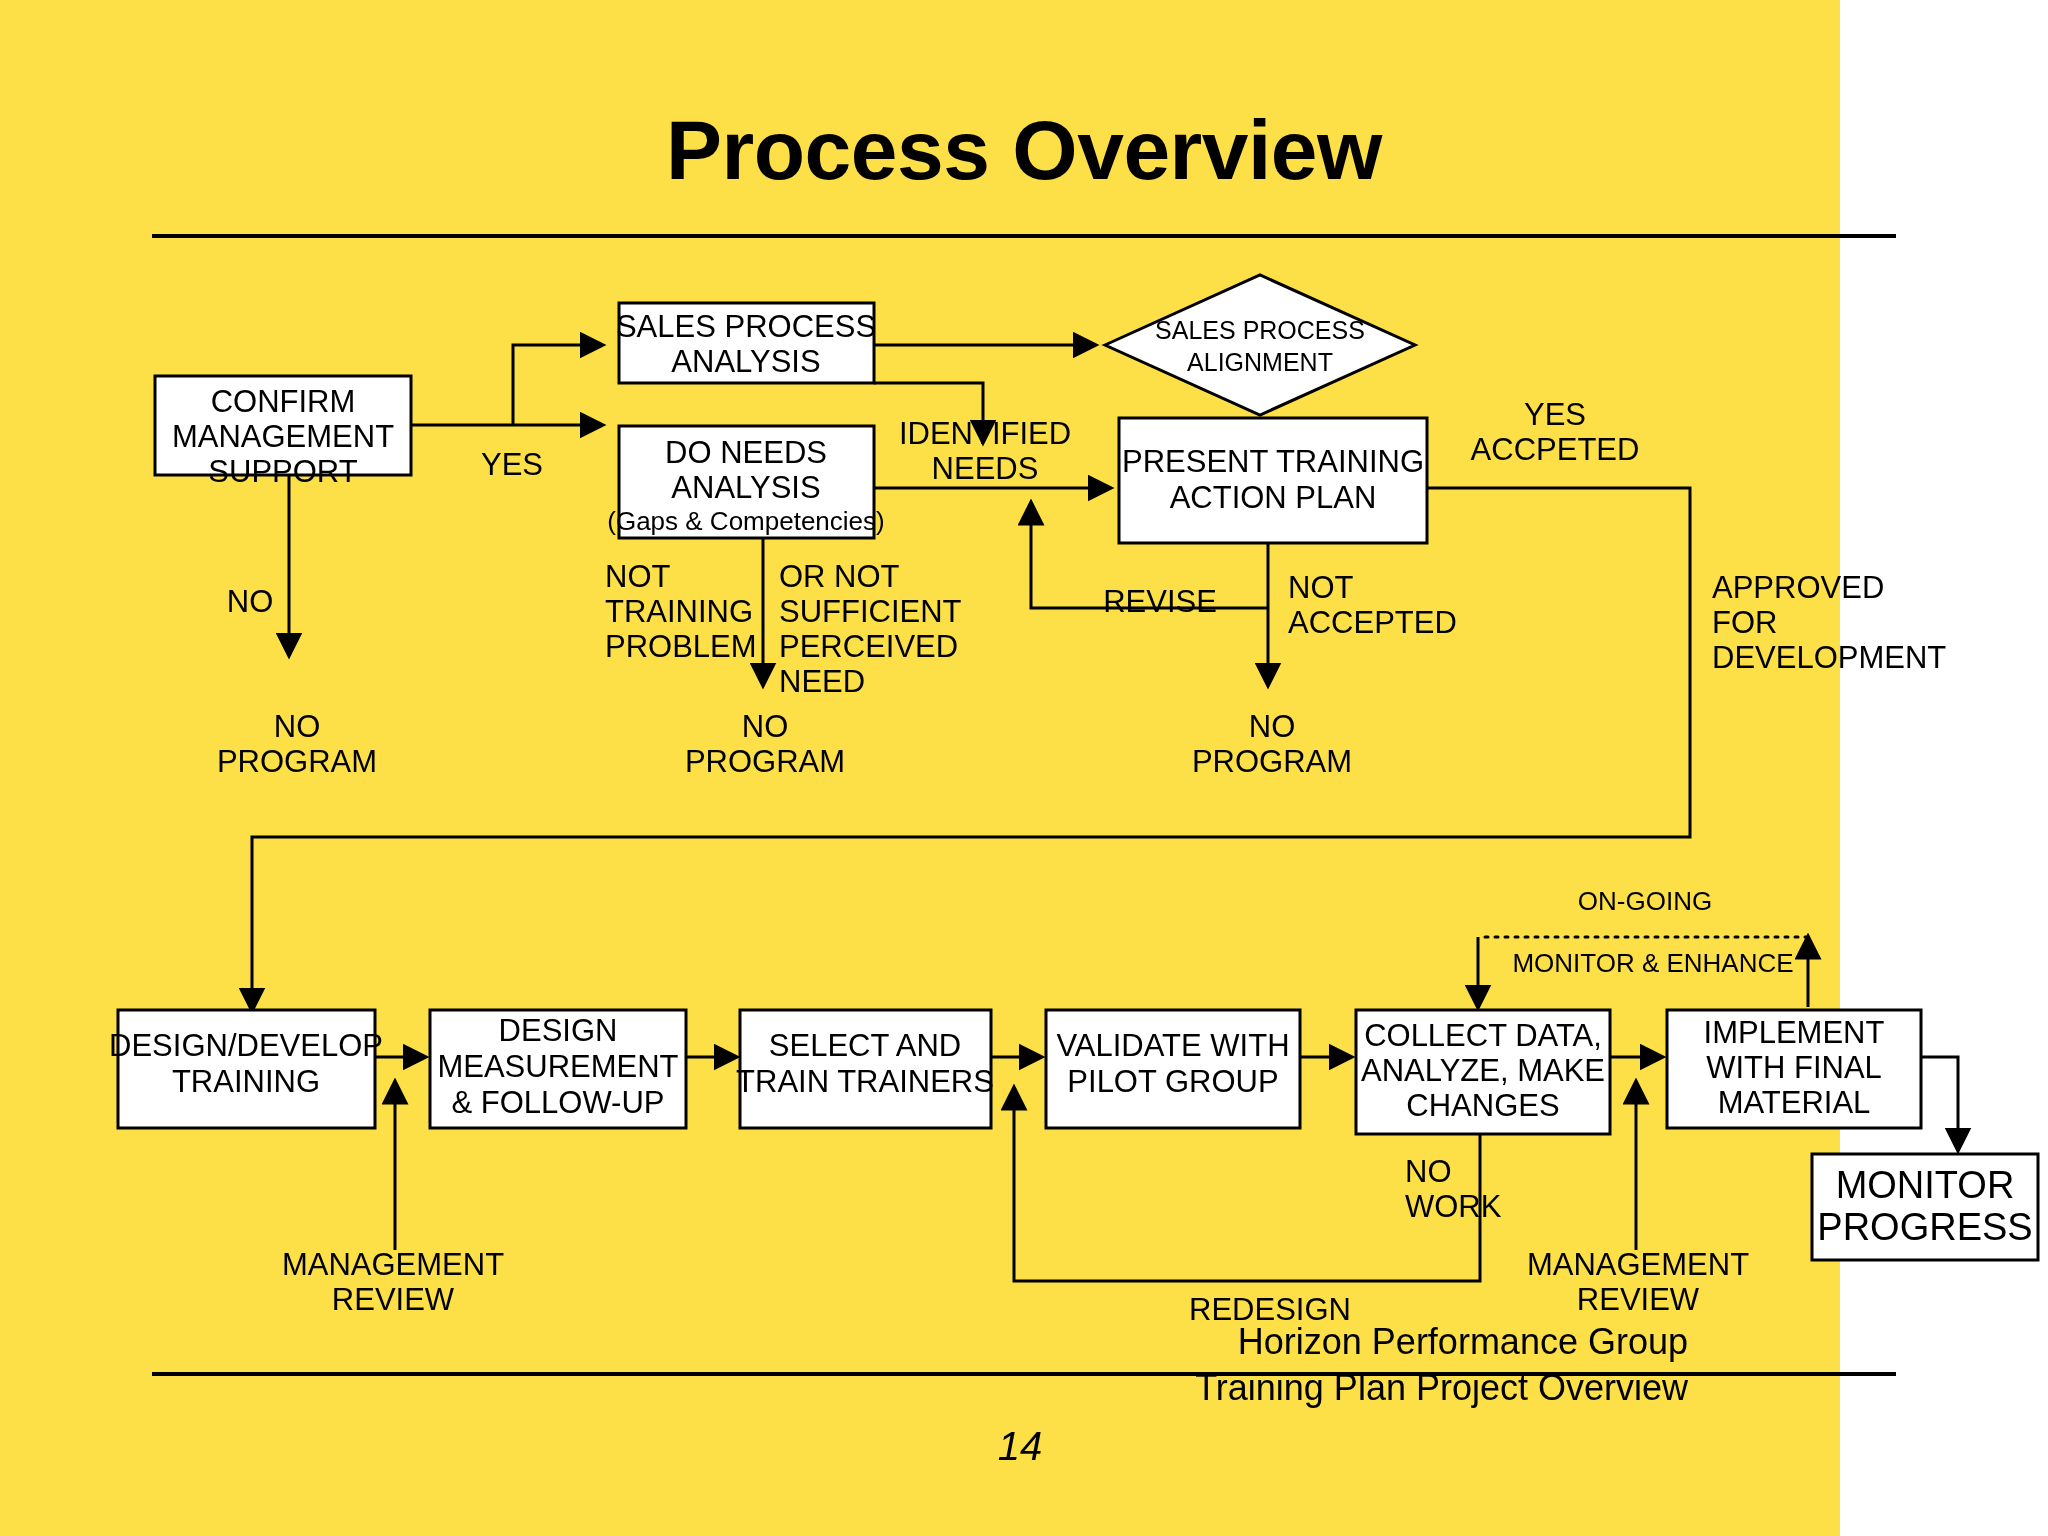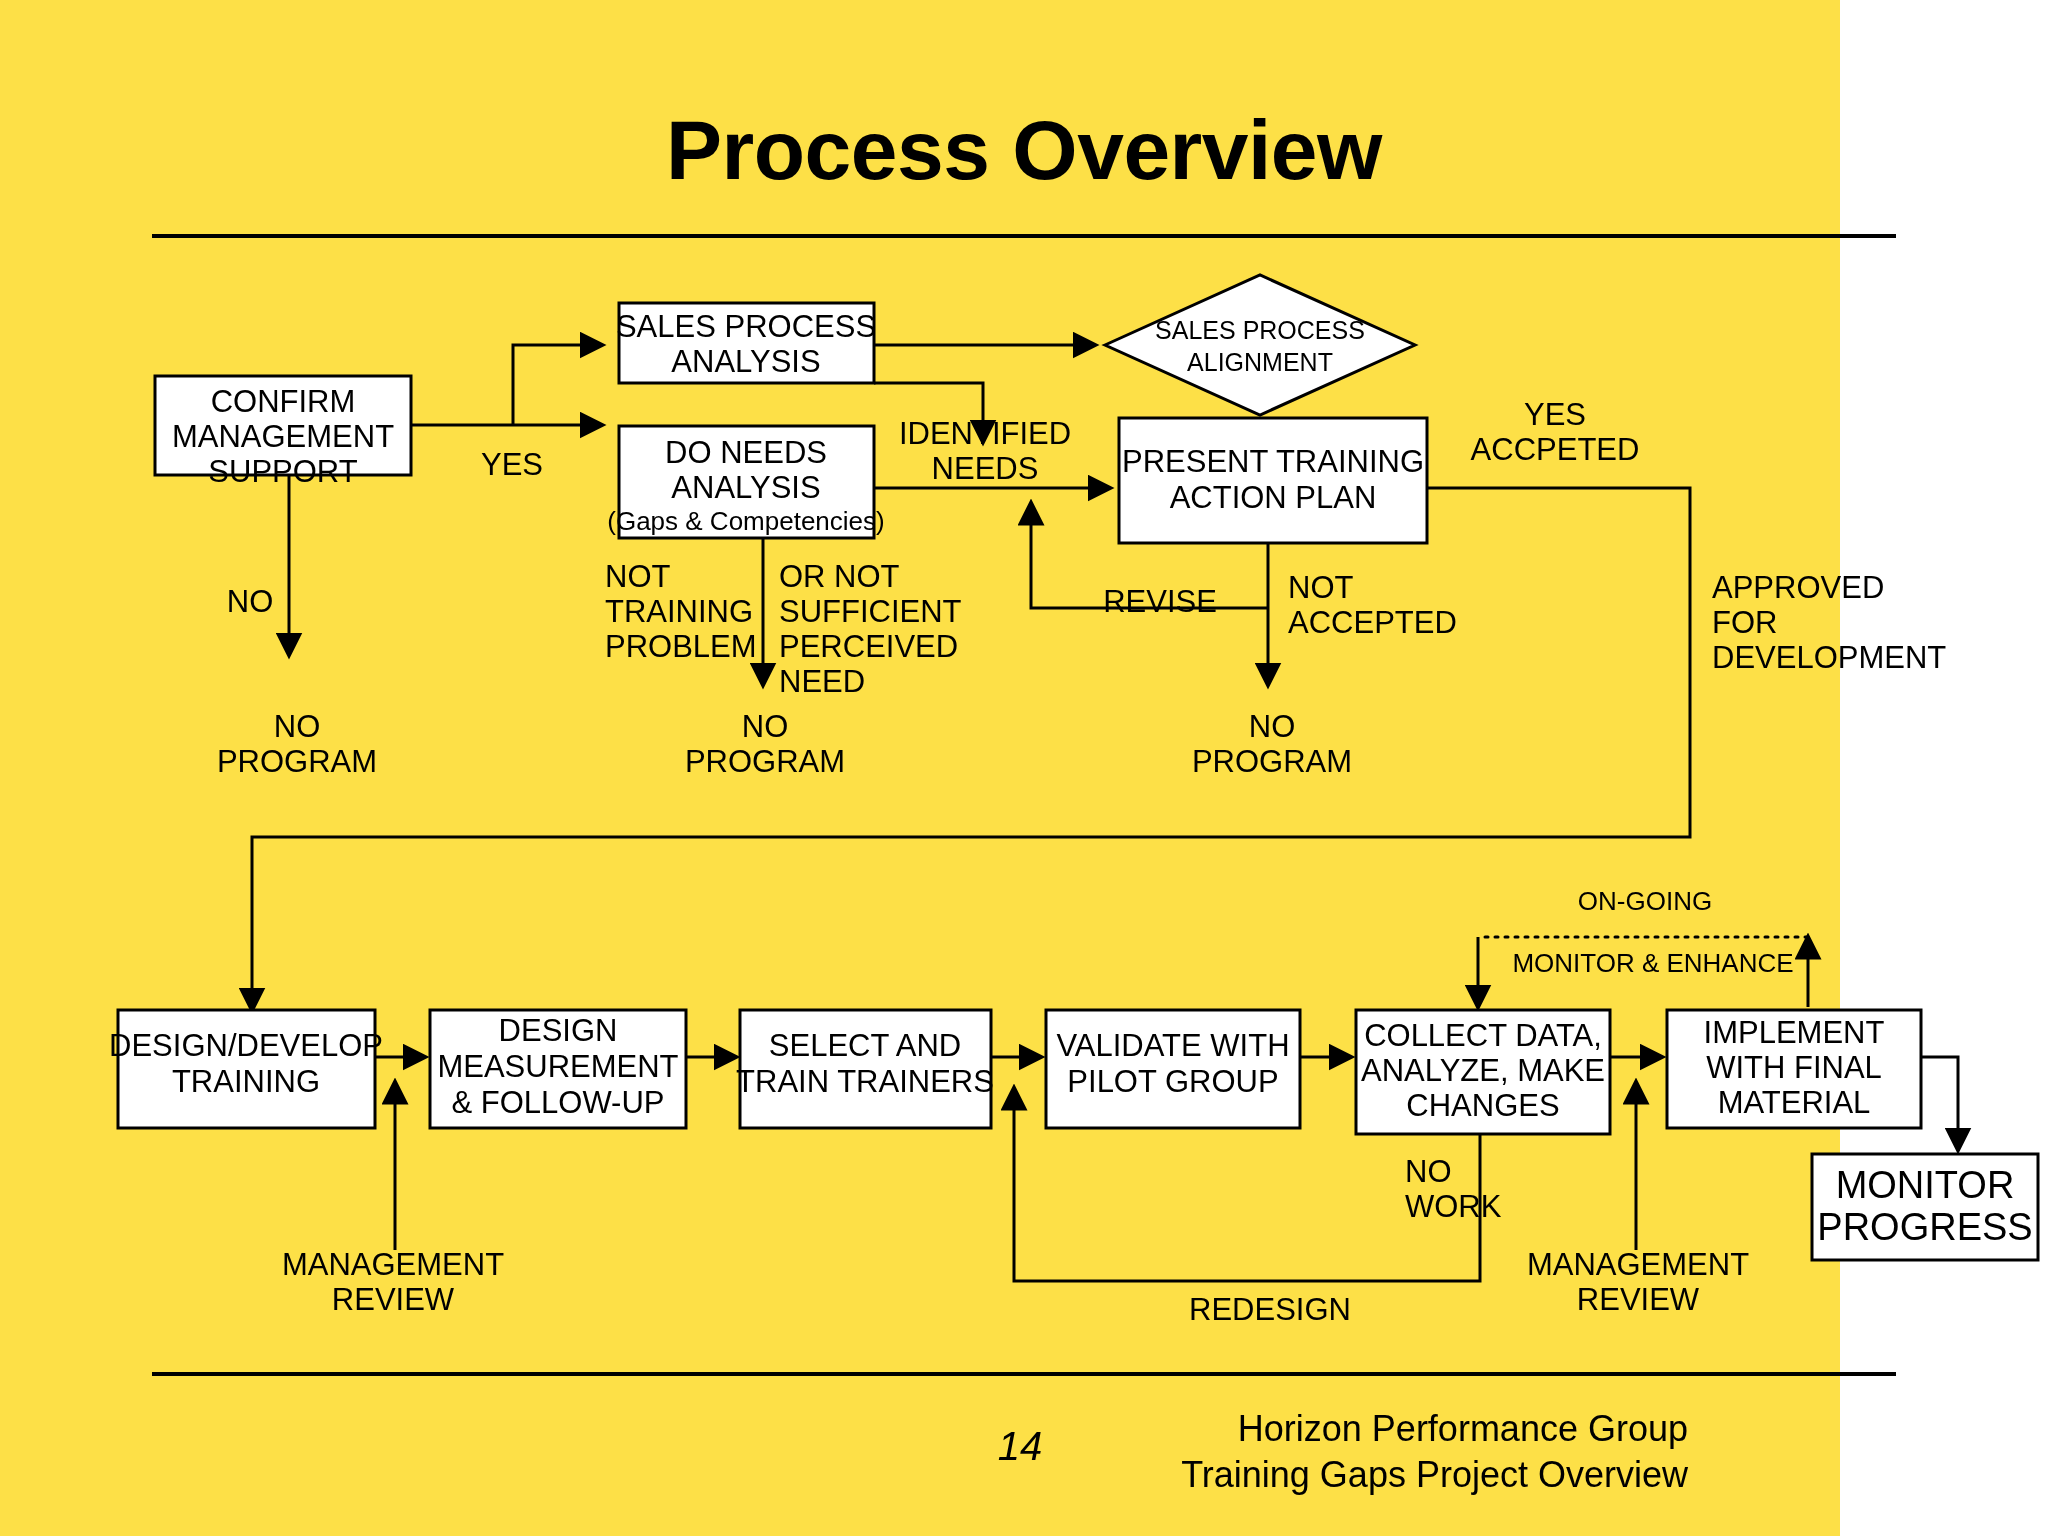--- a/index.html
+++ b/index.html
@@ -48,21 +48,21 @@
     left: 960px;
     top: 1424px;
     width: 120px;
     text-align: center;
     font-size: 40px;
     font-style: italic;
   }
   .footer-right {
     position: absolute;
     right: 152px;
-    top: 1406px;
+    top: 1319px;
     text-align: right;
     font-size: 36px;
     line-height: 1.28;
   }
   .footer-right div { white-space: nowrap; }
 
   #flow {
     position: absolute;
     left: 0;
     top: 250px;
@@ -329,16 +329,16 @@
 
     </svg>
   </div>
 
   <div class="rule" id="rule-bottom"></div>
 
   <div class="page-number">14</div>
 
   <div class="footer-right">
     <div>Horizon Performance Group</div>
-    <div>Training Gaps Project Overview</div>
+    <div>Training Plan Project Overview</div>
   </div>
 
 </div>
 
 </body></html>

